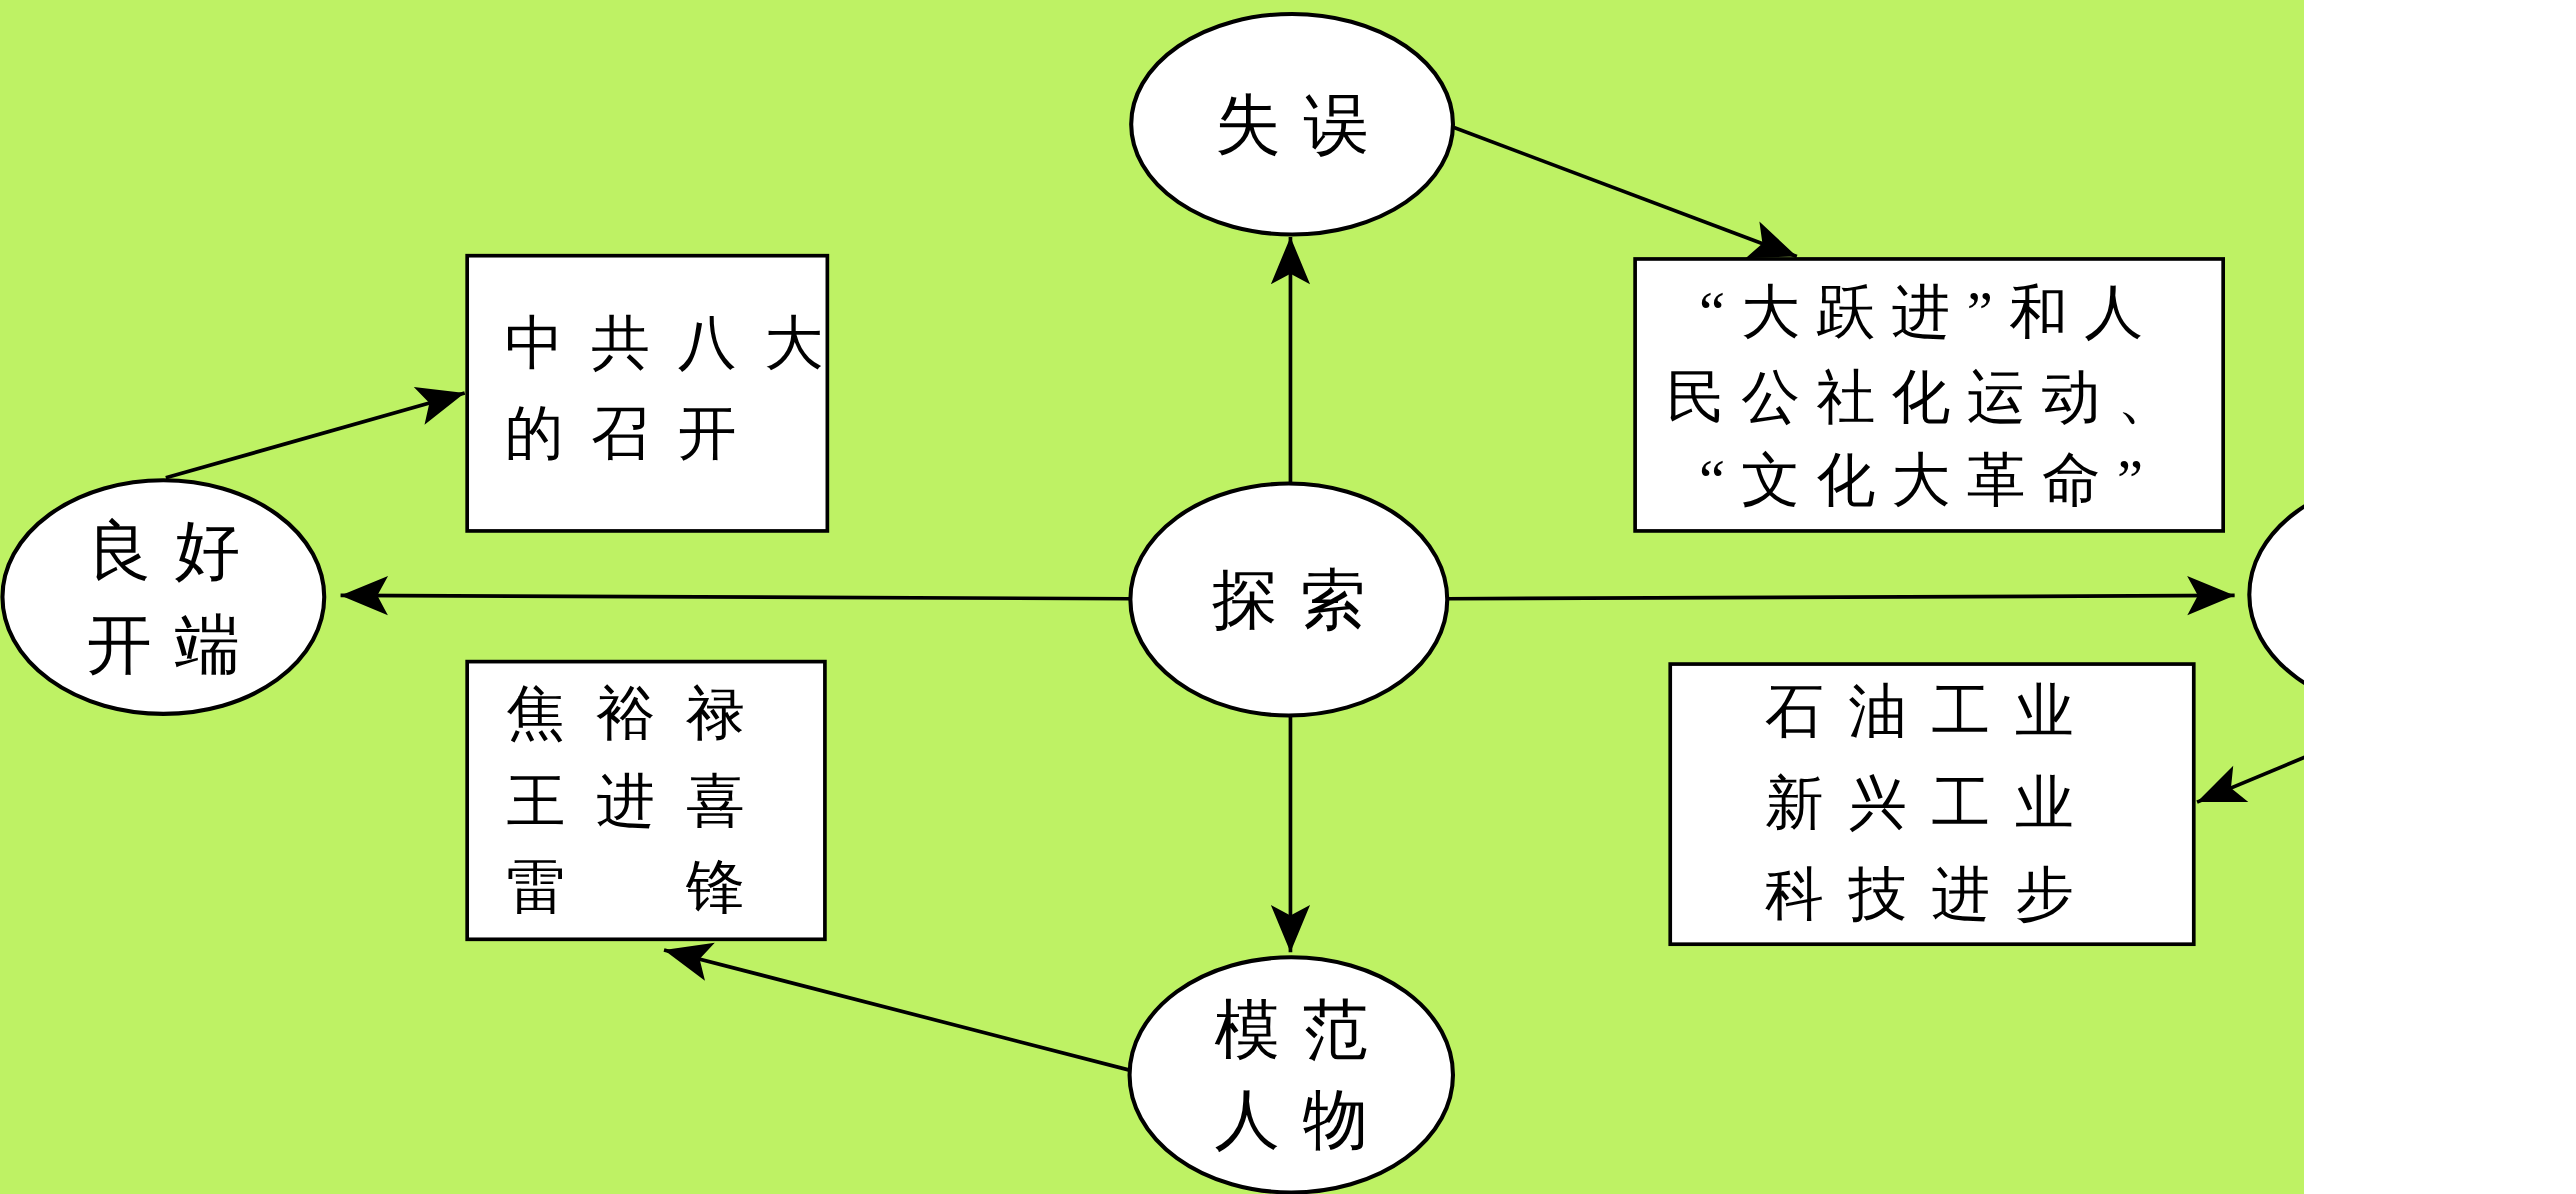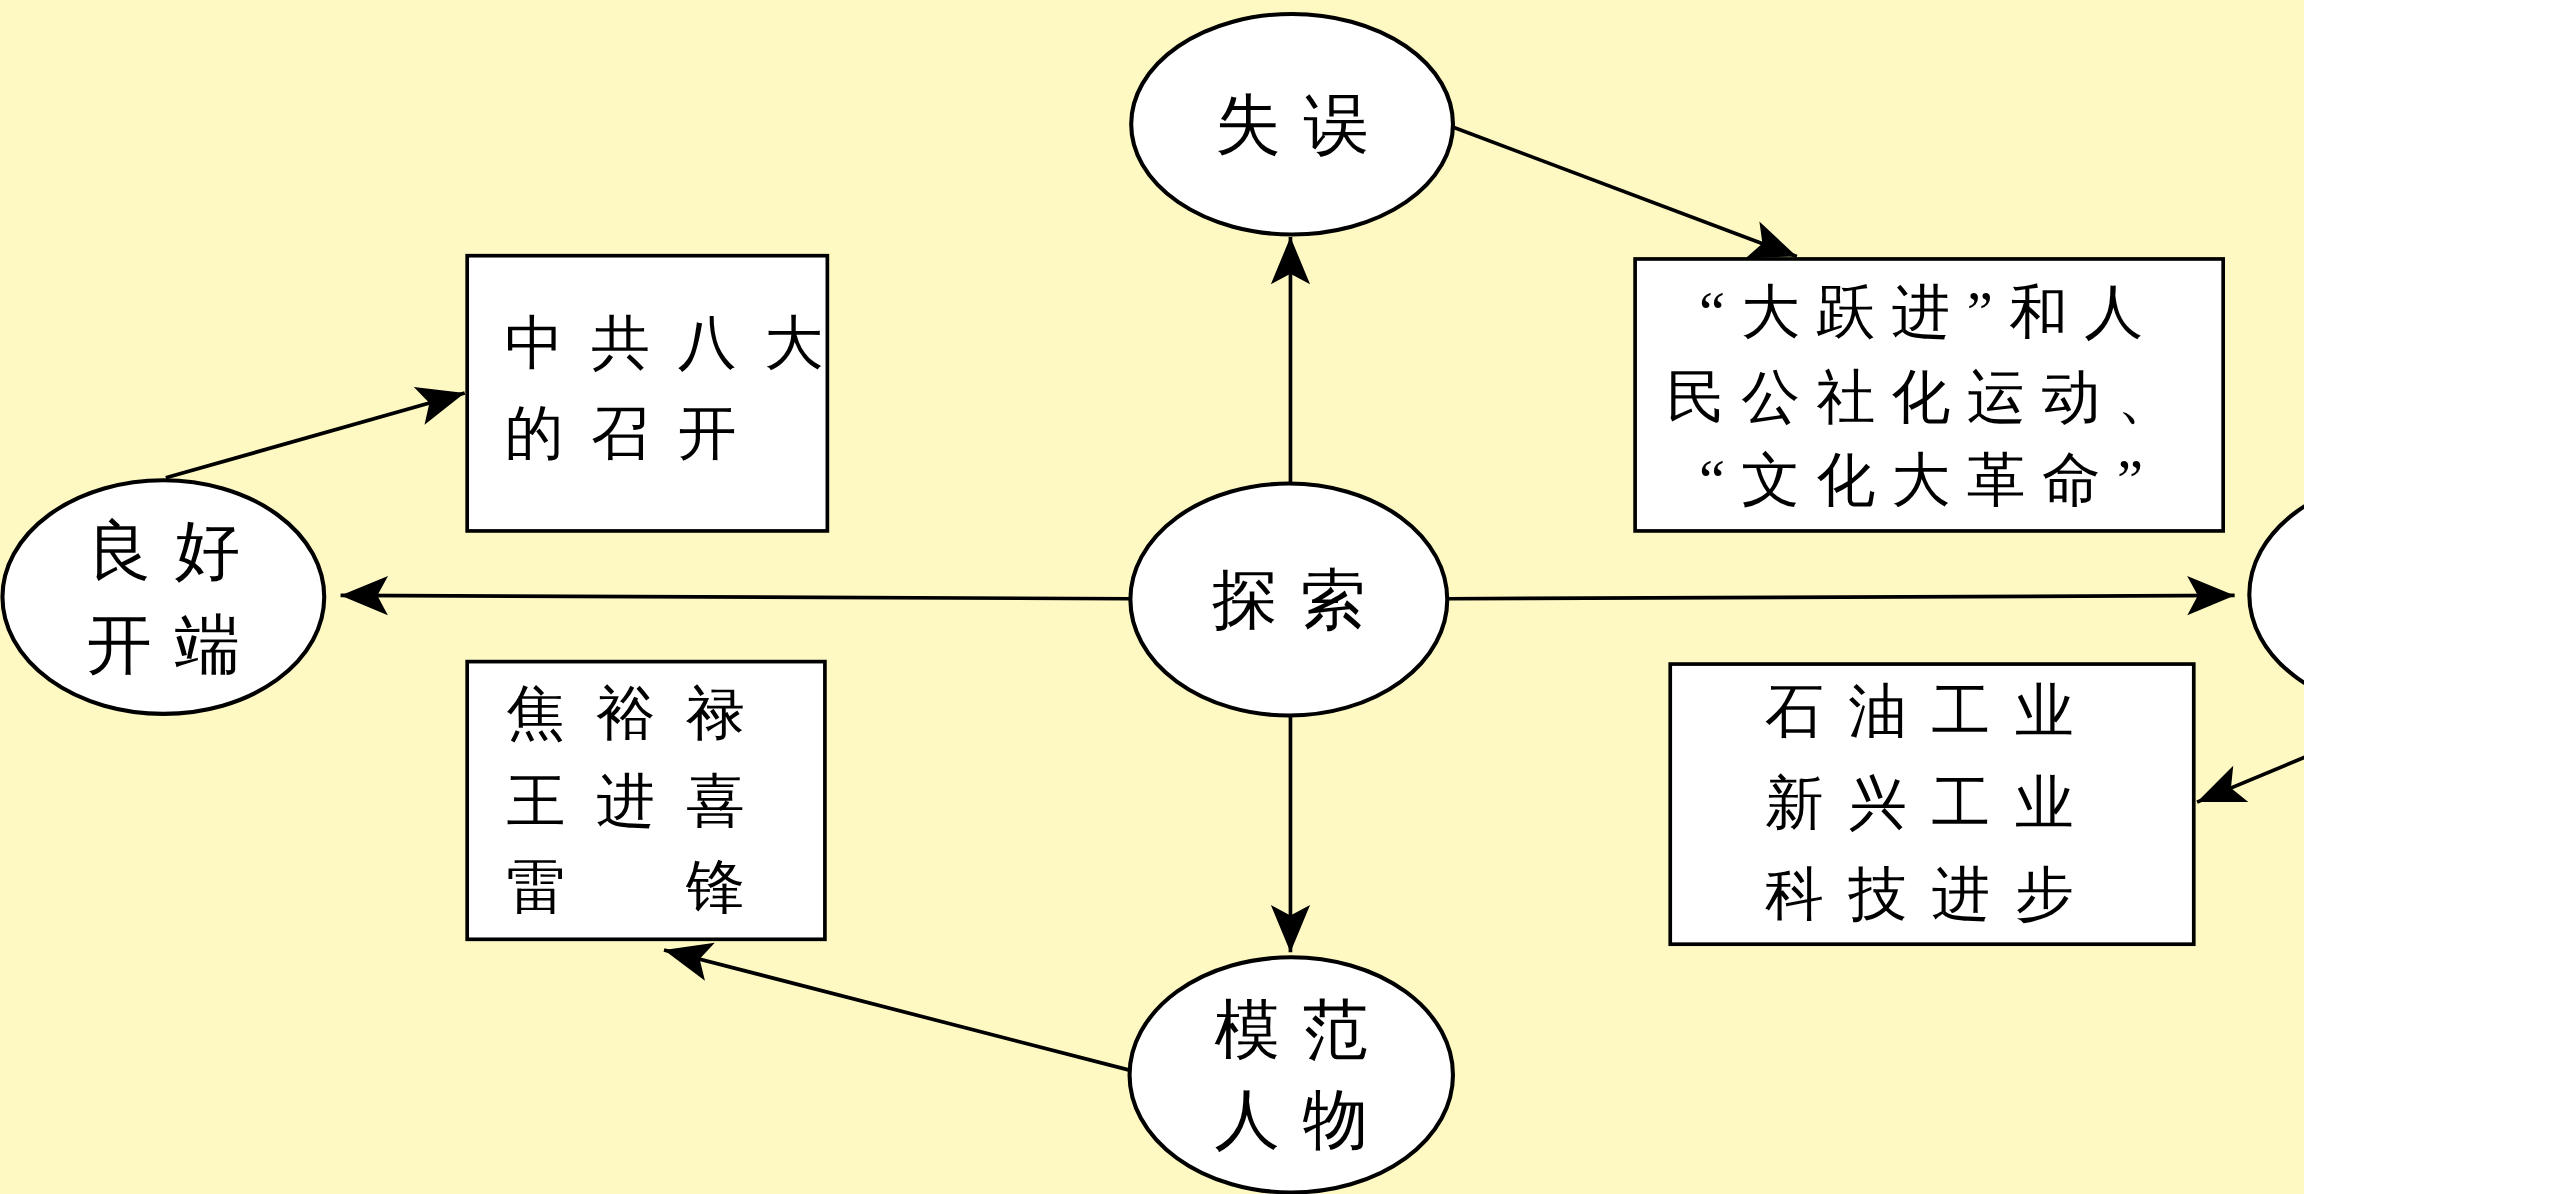--- a/index.html
+++ b/index.html
@@ -4,21 +4,21 @@
 <style>
   html, body {
     margin: 0;
     padding: 0;
     background: #ffffff;
   }
   .stage {
     position: relative;
     width: 2304px;
     height: 1195px;
-    background: #fef9c3;
+    background: #bef264;
     overflow: hidden;
   }
   svg.diagram {
     position: absolute;
     inset: 0;
     font-family: "Liberation Serif", "DejaVu Serif", serif;
   }
   .node-shape {
     fill: #ffffff;
     stroke: #000000;

